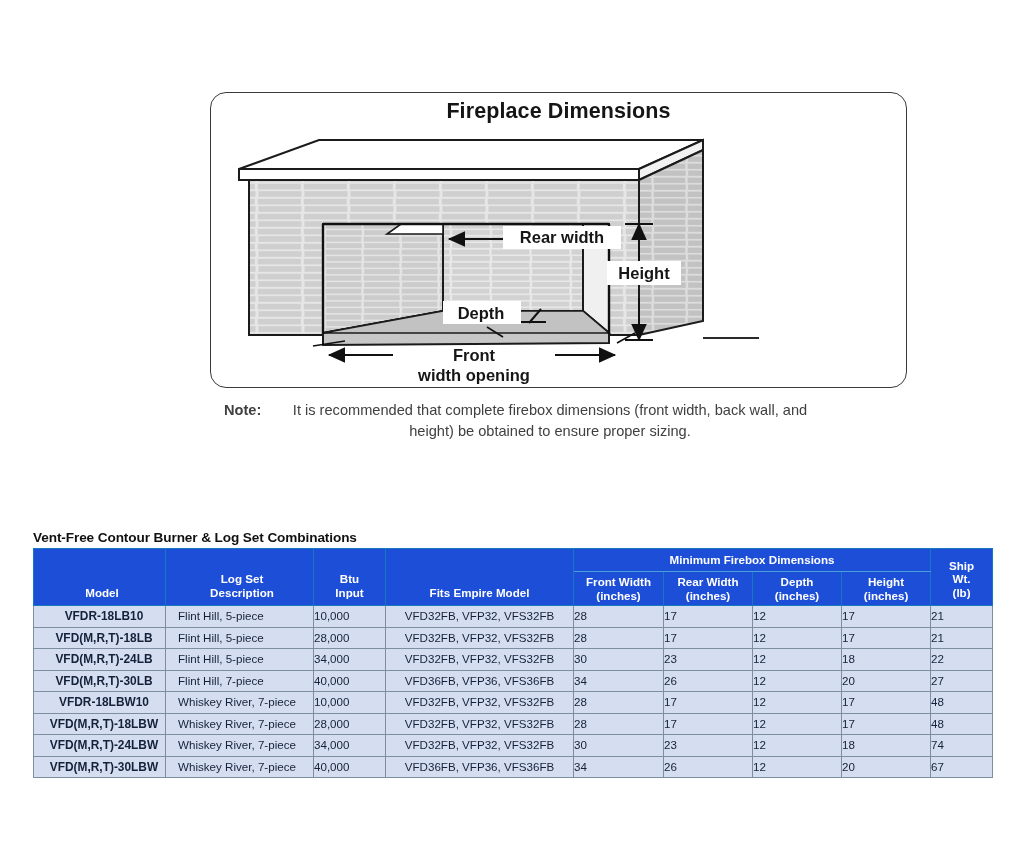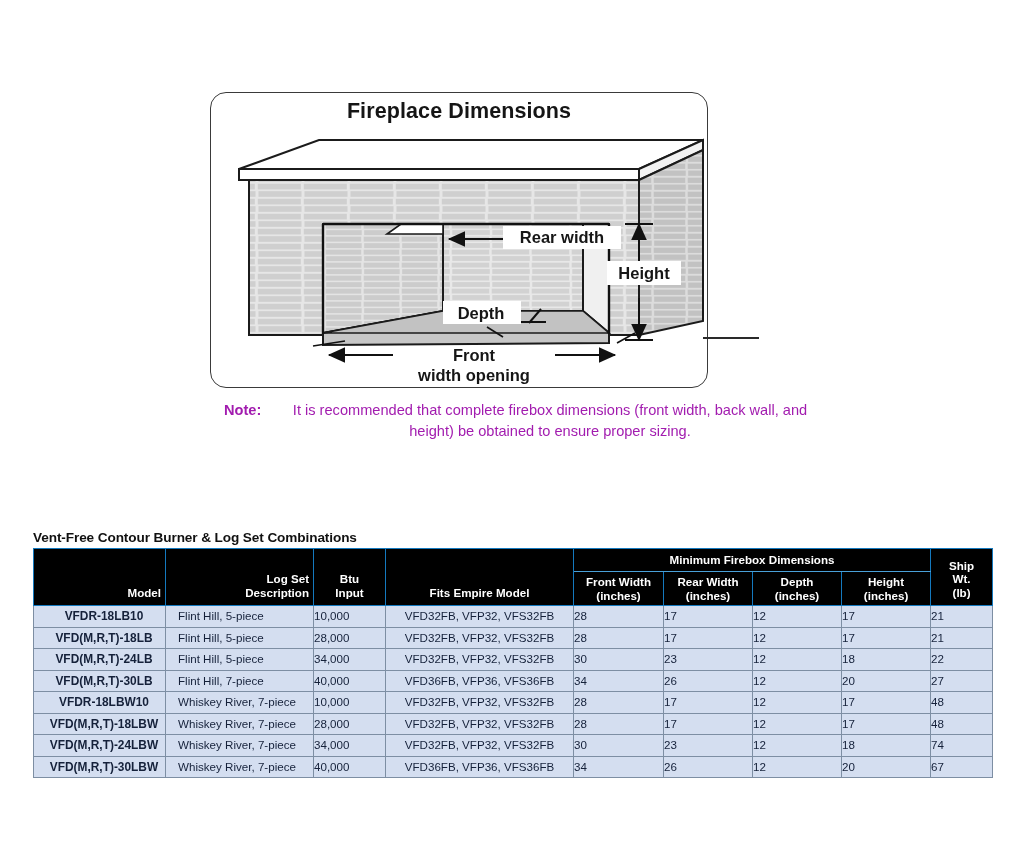--- a/index.html
+++ b/index.html
@@ -14,21 +14,21 @@
     font-family: "Liberation Sans", sans-serif;
     color: #1a1a1a;
     overflow: hidden;
   }
 
   
   #diagram-panel {
     position: absolute;
     left: 210px;
     top: 92px;
-    width: 498px;
+    width: 697px;
     height: 296px;
     border: 1.6px solid #3a3a3a;
     border-radius: 16px;
     background: #fff;
     box-sizing: border-box;
   }
   #diagram-title {
     position: absolute;
     top: 6px;
     left: 0;
@@ -48,21 +48,21 @@
   }
 
   
   #note-block {
     position: absolute;
     left: 224px;
     top: 400px;
     width: 600px;
     font-size: 14.6px;
     line-height: 21px;
-    color: #a21caf;
+    color: #404040;
   }
   #note-block .note-label {
     font-weight: bold;
     float: left;
     width: 52px;
   }
   #note-block .note-text {
     margin-left: 52px;
     display: block;
     text-align: center;
@@ -87,21 +87,21 @@
     border-collapse: collapse;
     table-layout: fixed;
     font-size: 11.6px;
   }
   #combo-table th, #combo-table td {
     border: 1px solid #7d8ea3;
     padding: 0;
     box-sizing: border-box;
   }
   #combo-table thead th {
-    background: #000000;
+    background: #1d4ed8;
     color: #ffffff;
     font-weight: bold;
     border: 1px solid #1479be;
     font-size: 11.6px;
     line-height: 13.5px;
     padding: 2px 4px;
   }
   #combo-table thead th.grp {
     border-bottom: 1px solid #49a0d8;
     text-align: center;
@@ -111,21 +111,21 @@
   #combo-table thead th.sub {
     vertical-align: middle;
     height: 34px;
   }
   #combo-table thead th.tall {
     vertical-align: bottom;
     height: 57px;
     padding-bottom: 6px;
   }
   #combo-table thead th.left {
-    text-align: right;
+    text-align: center;
     padding-left: 9px;
   }
   #combo-table thead th.ctr {
     text-align: center;
   }
   #combo-table tbody td {
     background: #d4def0;
     height: 20.5px;
     color: #15213a;
     line-height: 20.5px;

